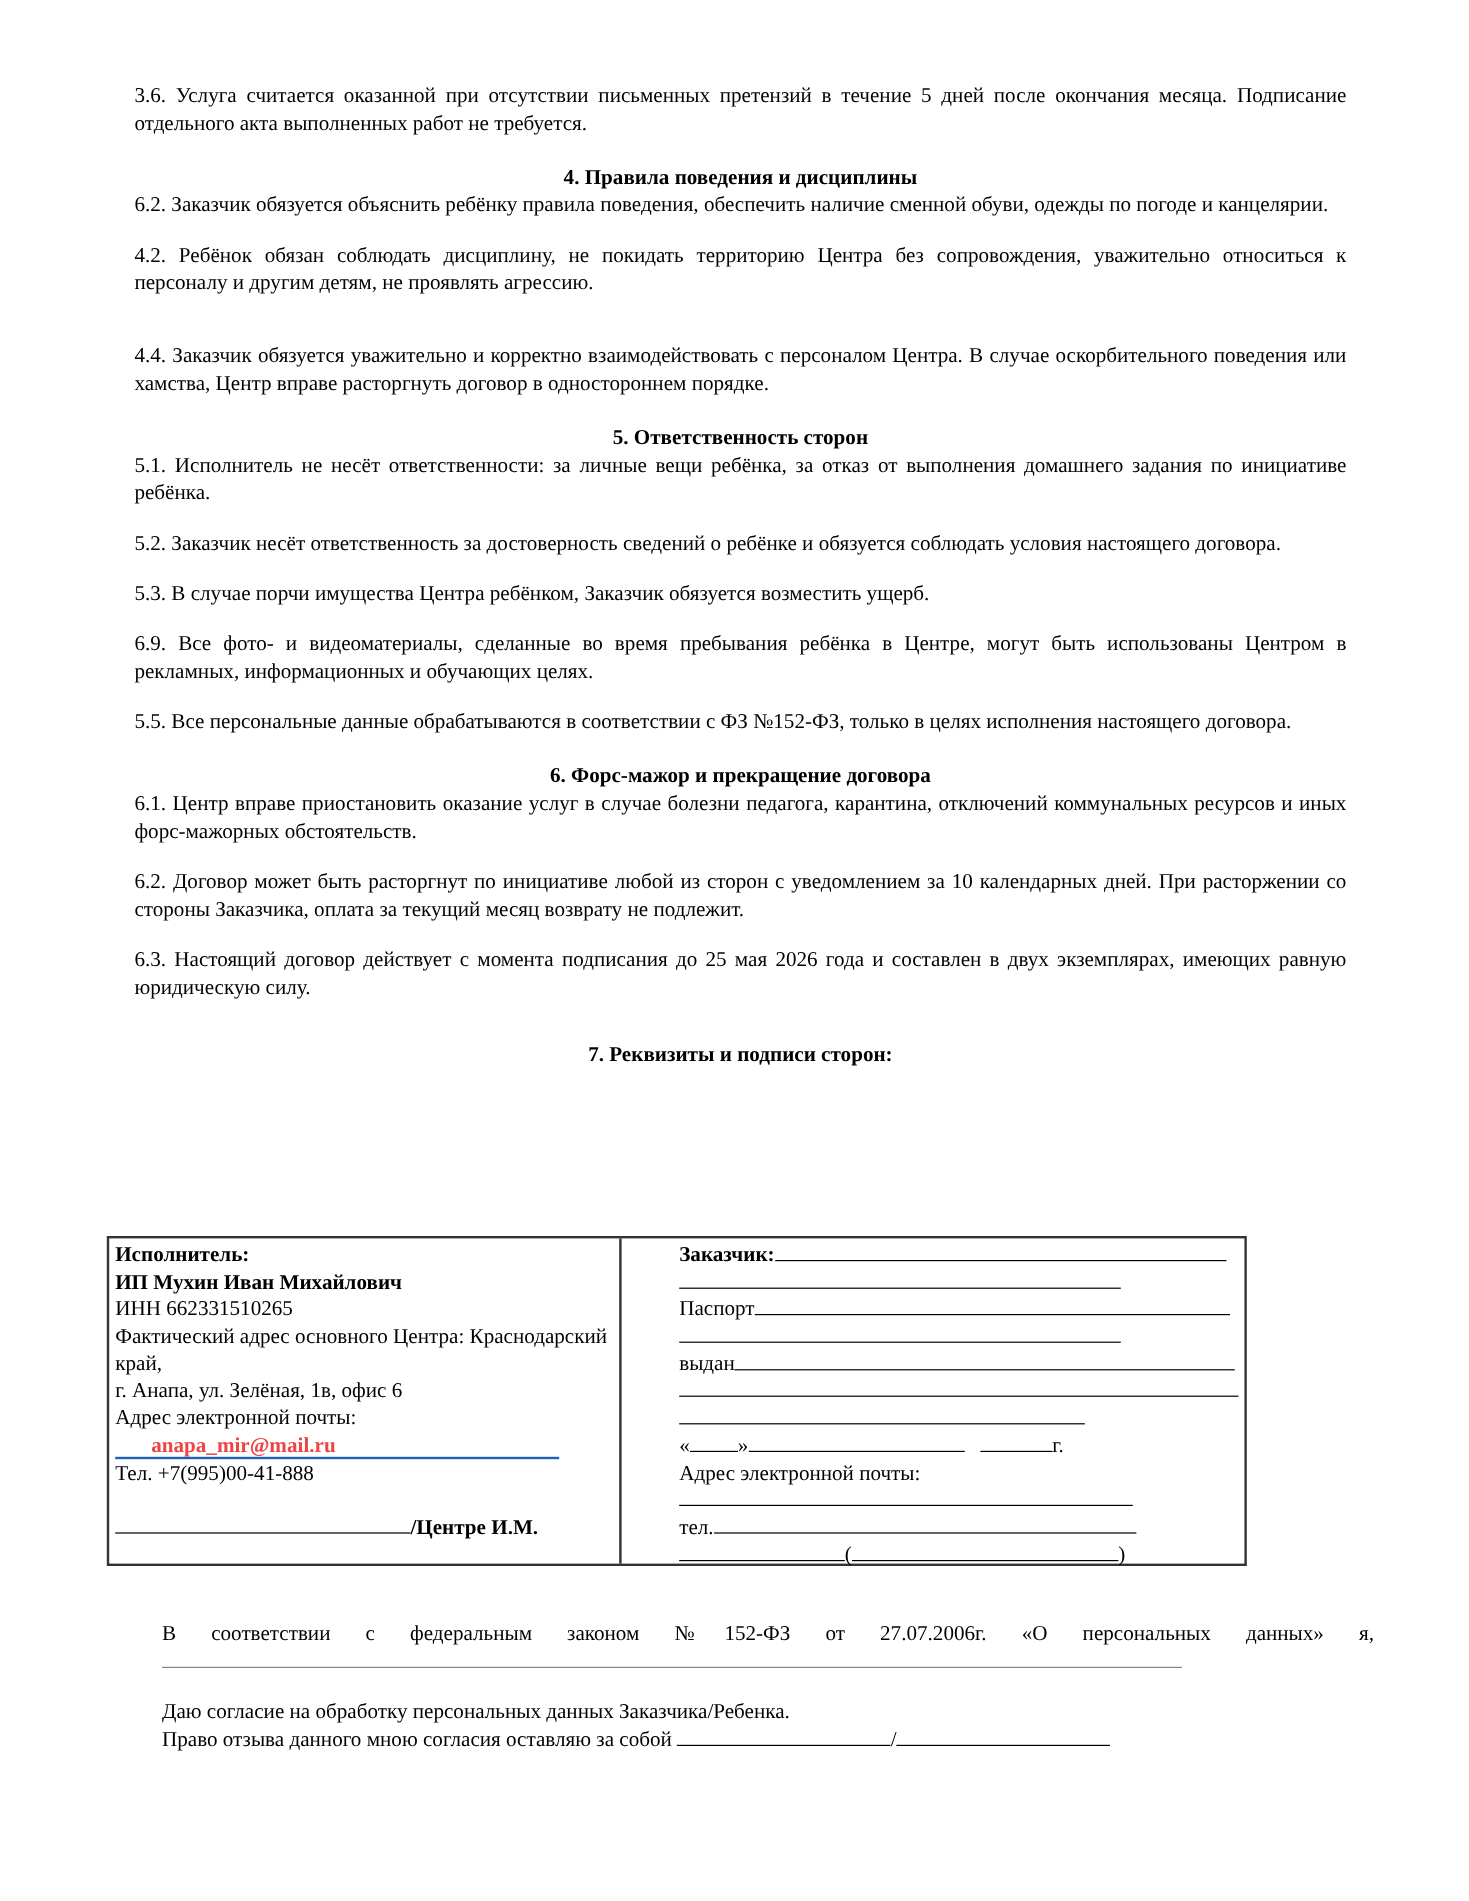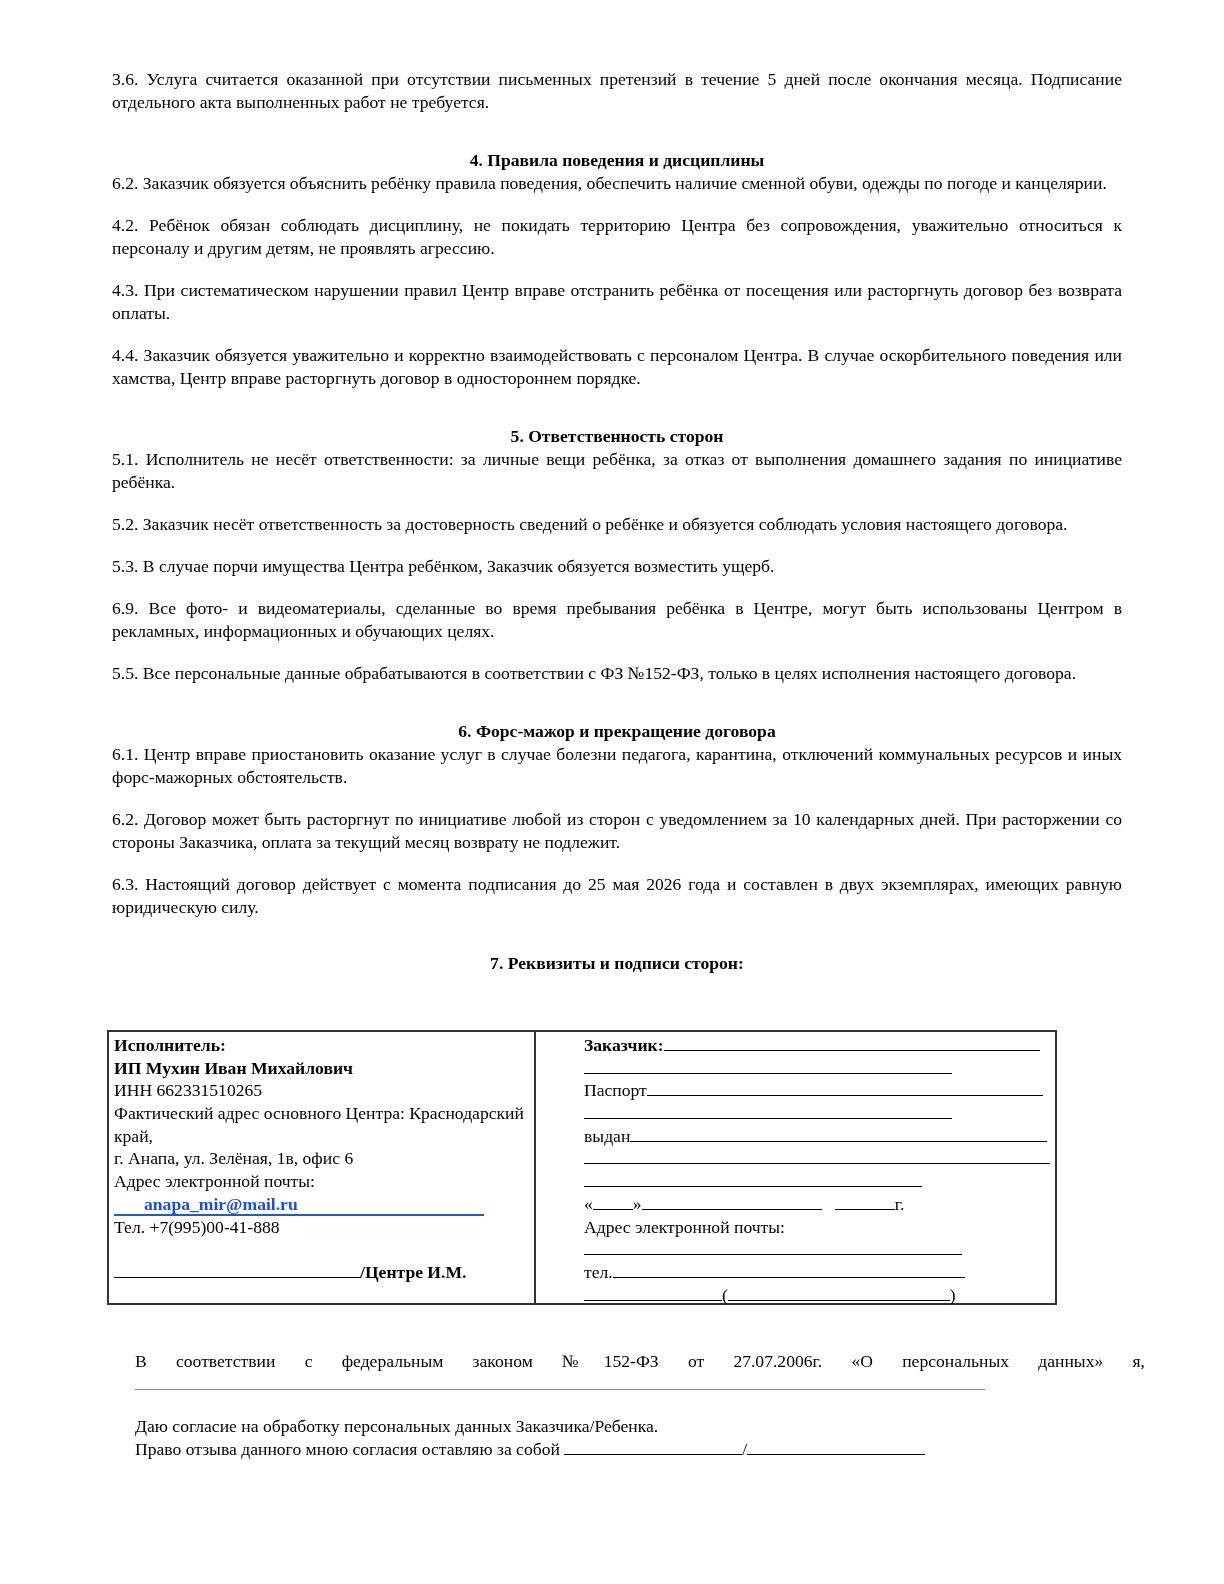--- a/index.html
+++ b/index.html
@@ -6,49 +6,48 @@
     body {
       width: 1224px; height: 1584px; position: relative; overflow: hidden;
       font-family: "Liberation Serif", "DejaVu Serif", serif;
       color: #000;
       font-size: 17.6px;
     }
     .page { position: absolute; left: 112px; top: 68px; width: 1010px; }
     .para { text-align: justify; line-height: 23px; margin: 0; }
     .gap { height: 19px; }
     .heading { text-align: center; font-weight: bold; line-height: 23px; margin: 0; }
-    .heading-top { margin-top: 35px; }
+    .heading-top { margin-top: 22px; }
 
     .sign-table {
-      position: absolute; left: 107px; top: 1030px; width: 950px; height: 275px;
+      position: absolute; left: 89px; top: 1030px; width: 950px; height: 275px;
       border: 2px solid #333; box-sizing: border-box; display: flex;
     }
     .cell { box-sizing: border-box; padding: 2px 5px; line-height: 22.7px; }
     .cell-left { width: 474px; border-right: 2px solid #333; }
     .cell-right { flex: 1; margin-left: 43px; }
     .bold { font-weight: bold; }
-    .email { color: #1d4ed8; font-weight: bold; border-bottom: 2px solid #1f5fb8; display: inline-block; width: 370px; line-height: 20px; }
+    .email { color: #ef4444; font-weight: bold; border-bottom: 2px solid #1f5fb8; display: inline-block; width: 370px; line-height: 20px; }
     .uline { display: inline-block; border-bottom: 1px solid #000; height: 16px; vertical-align: baseline; }
     .row { white-space: nowrap; height: 22.7px; }
 
     .consent { position: absolute; left: 112px; top: 1350px; width: 1010px; line-height: 23px; margin-left: 23px; }
     .consent-first { text-align: justify; text-align-last: justify; }
   </style>
 </head>
 <body>
 
 <div class="page">
   <p class="para">3.6. Услуга считается оказанной при отсутствии письменных претензий в течение 5 дней после окончания месяца. Подписание отдельного акта выполненных работ не требуется.</p>
 
   <p class="heading heading-top">4. Правила поведения и дисциплины</p>
   <p class="para">6.2. Заказчик обязуется объяснить ребёнку правила поведения, обеспечить наличие сменной обуви, одежды по погоде и канцелярии.</p>
   <div class="gap"></div>
   <p class="para">4.2. Ребёнок обязан соблюдать дисциплину, не покидать территорию Центра без сопровождения, уважительно относиться к персоналу и другим детям, не проявлять агрессию.</p>
   <div class="gap"></div>
-  <p class="para">4.3. При систематическом нарушении правил Центр вправе отстранить ребёнка от посещения или расторгнуть договор без возврата оплаты.</p>
   <div class="gap"></div>
   <p class="para">4.4. Заказчик обязуется уважительно и корректно взаимодействовать с персоналом Центра. В случае оскорбительного поведения или хамства, Центр вправе расторгнуть договор в одностороннем порядке.</p>
 
   <p class="heading heading-top">5. Ответственность сторон</p>
   <p class="para">5.1. Исполнитель не несёт ответственности: за личные вещи ребёнка, за отказ от выполнения домашнего задания по инициативе ребёнка.</p>
   <div class="gap"></div>
   <p class="para">5.2. Заказчик несёт ответственность за достоверность сведений о ребёнке и обязуется соблюдать условия настоящего договора.</p>
   <div class="gap"></div>
   <p class="para">5.3. В случае порчи имущества Центра ребёнком, Заказчик обязуется возместить ущерб.</p>
   <div class="gap"></div>

